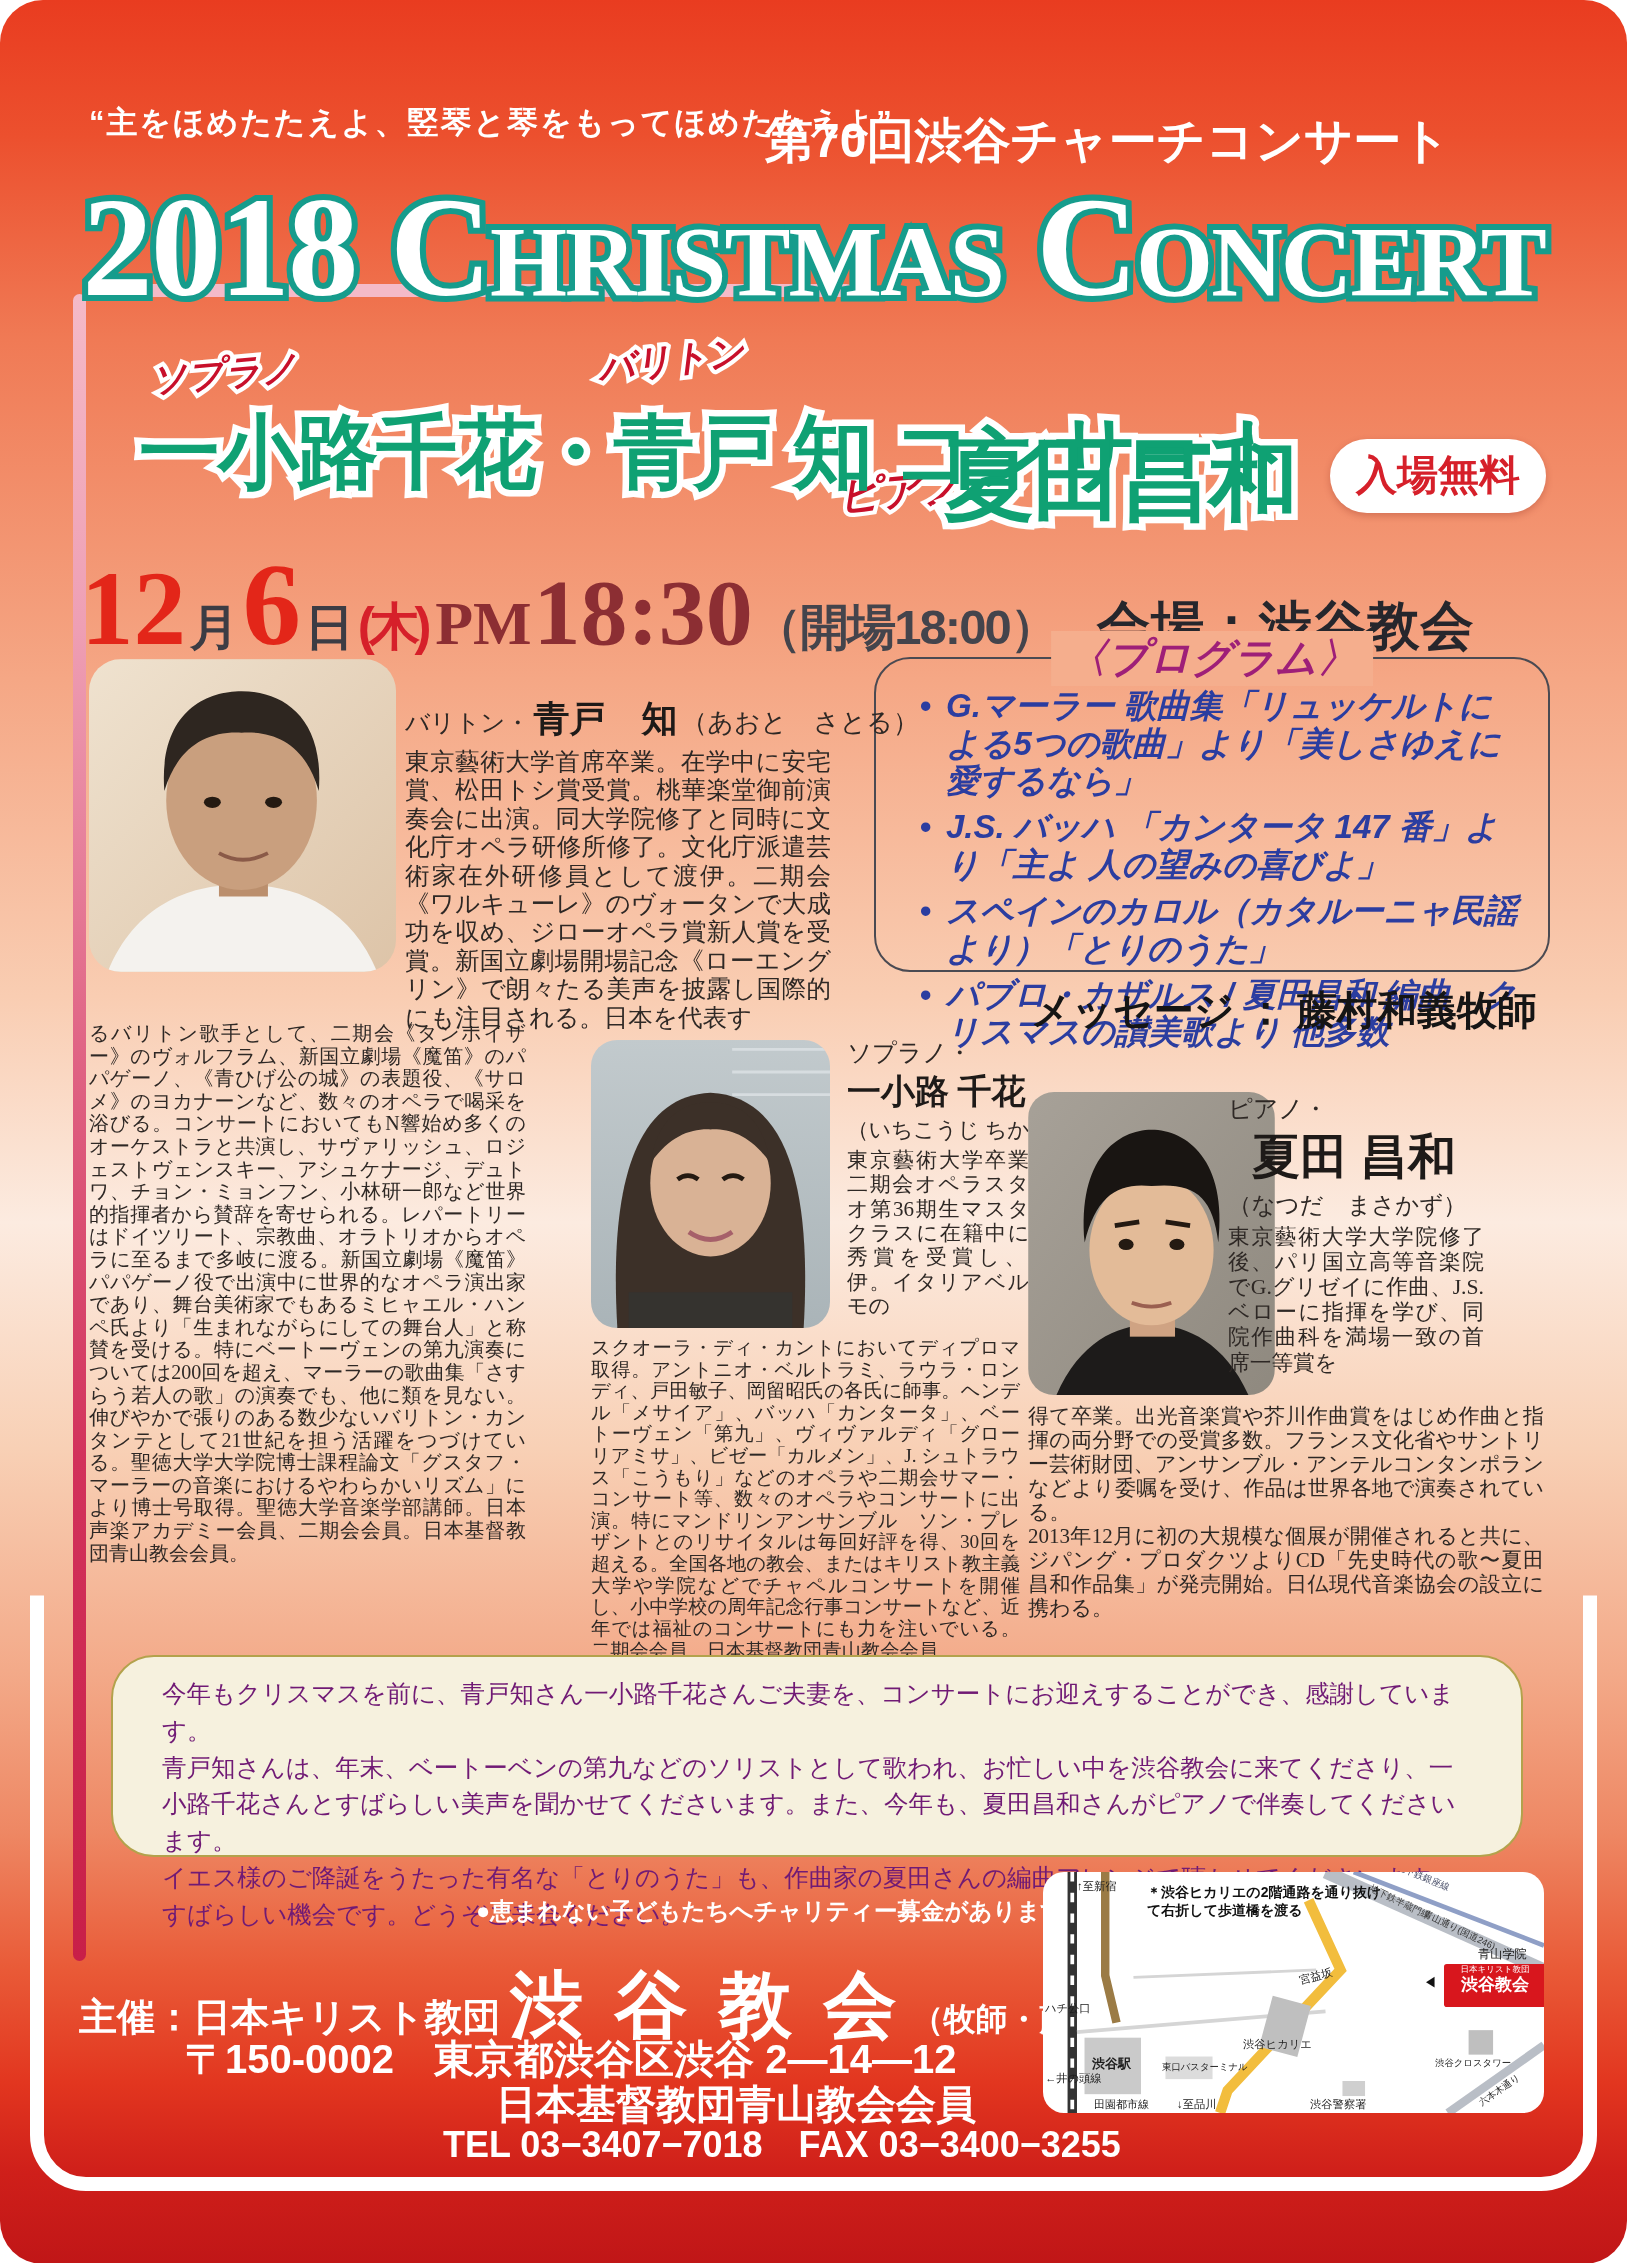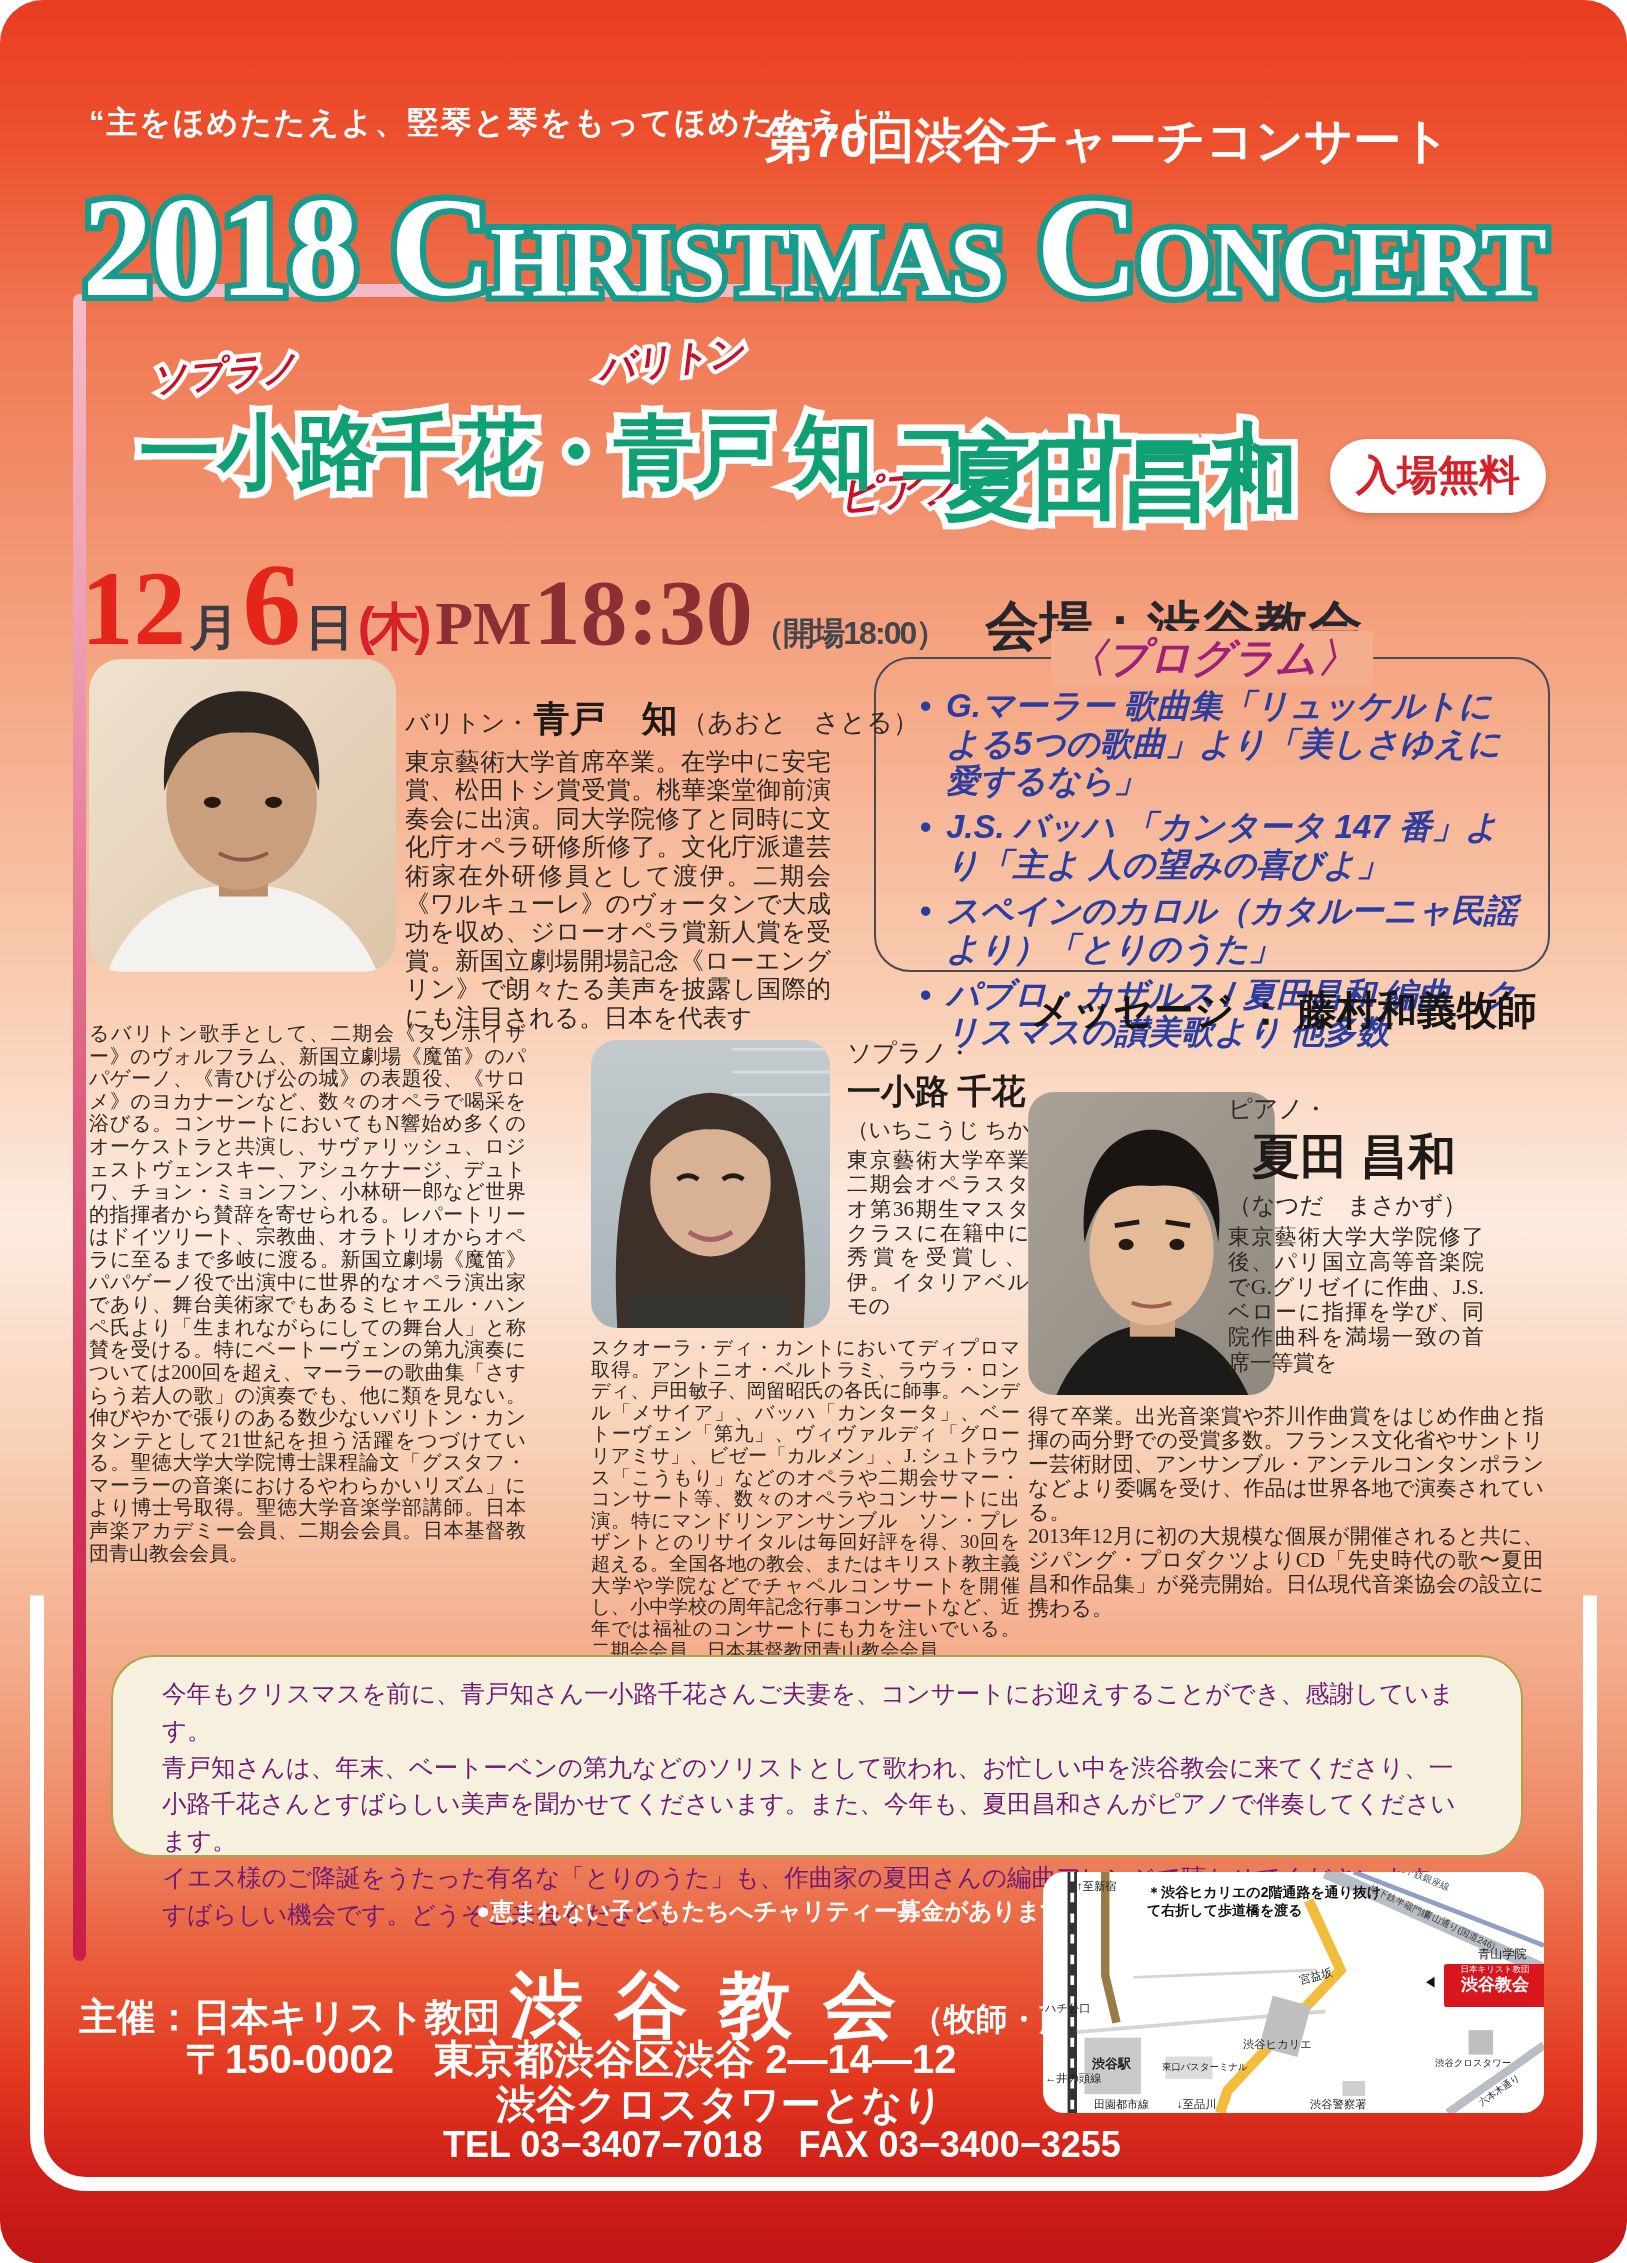--- a/index.html
+++ b/index.html
@@ -34,21 +34,21 @@
   .rlabel .stk{-webkit-text-stroke:8.5px #ffffff;color:#ffffff;}
   .rlabel .fil{color:#c8102b;}
   
   .daterow{left:81px;top:546px;display:flex;align-items:baseline;white-space:nowrap;}
   .d-num{font-family:"Liberation Serif",serif;font-weight:bold;color:#e32619;font-size:105px;line-height:1;}
   .d-num.big{font-size:117px;}
   .d-unit{font-weight:900;color:#3c3c44;font-size:49px;padding:0 3.8px;}
   .d-wd{font-weight:900;color:#d6202a;font-size:51px;letter-spacing:-5.6px;padding-right:9.4px;}
   .d-pm{font-family:"Liberation Serif",serif;font-weight:bold;color:#8c2e33;font-size:62px;padding-right:1.9px;}
   .d-time{font-family:"Liberation Serif",serif;font-weight:bold;color:#8c2e33;font-size:94px;line-height:1;}
-  .d-doors{font-weight:900;color:#44444c;font-size:32px;letter-spacing:-1.9px;}
+  .d-doors{font-weight:900;color:#44444c;font-size:49px;letter-spacing:-1.9px;}
   .d-venue{font-weight:900;color:#26262c;font-size:53px;margin-left:40px;letter-spacing:0.9px;}
   
   .progbox{left:874px;top:657px;width:672px;height:311px;border:2.8px solid #4a4a52;border-radius:36px;font-style:italic;}
   .progtitle{position:absolute;top:-28px;left:50%;transform:translateX(-50%);
     font-size:41px;font-weight:900;color:#9e1f78;background:#f5ae8d;padding:0 15px;white-space:nowrap;}
   .progbox ul{margin:0;padding:28px 24.5px 0 38px;list-style:none;}
   .progbox li{position:relative;padding-left:32px;margin-bottom:8.5px;
     font-size:33px;line-height:1.14;font-weight:bold;color:#2b3da0;}
   .progbox li::before{content:"•";position:absolute;left:5.6px;top:0;}
   
@@ -242,21 +242,21 @@
 
   <div class="abs foot-white nowrap" style="left:476px;top:1895px;font-size:23.5px;">●恵まれない子どもたちへチャリティー募金があります。</div>
 
   <div class="abs hostrow">
     <span class="host-prefix">主催：日本キリスト教団</span>
     <span class="host-name">渋 谷 教 会</span>
     <span class="host-suffix">（牧師・藤村和義）</span>
   </div>
 
   <div class="abs foot-white nowrap" style="left:185px;top:2032px;font-size:40px;">〒150-0002　東京都渋谷区渋谷 2—14—12</div>
-  <div class="abs foot-white nowrap" style="left:496px;top:2077px;font-size:40px;">渋谷クロスタワーとなり</div>
+  <div class="abs foot-white nowrap" style="left:496px;top:2077px;font-size:40px;">日本基督教団青山教会会員</div>
   <div class="abs foot-white nowrap" style="left:443px;top:2121px;font-size:36px;">TEL 03−3407−7018　FAX 03−3400−3255</div>
 
   <div class="abs map">
     <svg width="501" height="241" viewBox="0 0 532 256">
       <rect x="26" y="0" width="10" height="256" fill="#333"></rect>
       <line x1="31" y1="0" x2="31" y2="256" stroke="#fff" stroke-width="4" stroke-dasharray="10 12"></line>
       <path d="M66,0 L66,110 L78,160" stroke="#9b7b45" stroke-width="9" fill="none"></path>
       <line x1="300" y1="0" x2="532" y2="104" stroke="#b9bec6" stroke-width="14"></line>
       <line x1="330" y1="0" x2="532" y2="78" stroke="#8f9fc6" stroke-width="5"></line>
       <line x1="36" y1="170" x2="300" y2="148" stroke="#d5d5d5" stroke-width="4"></line>

